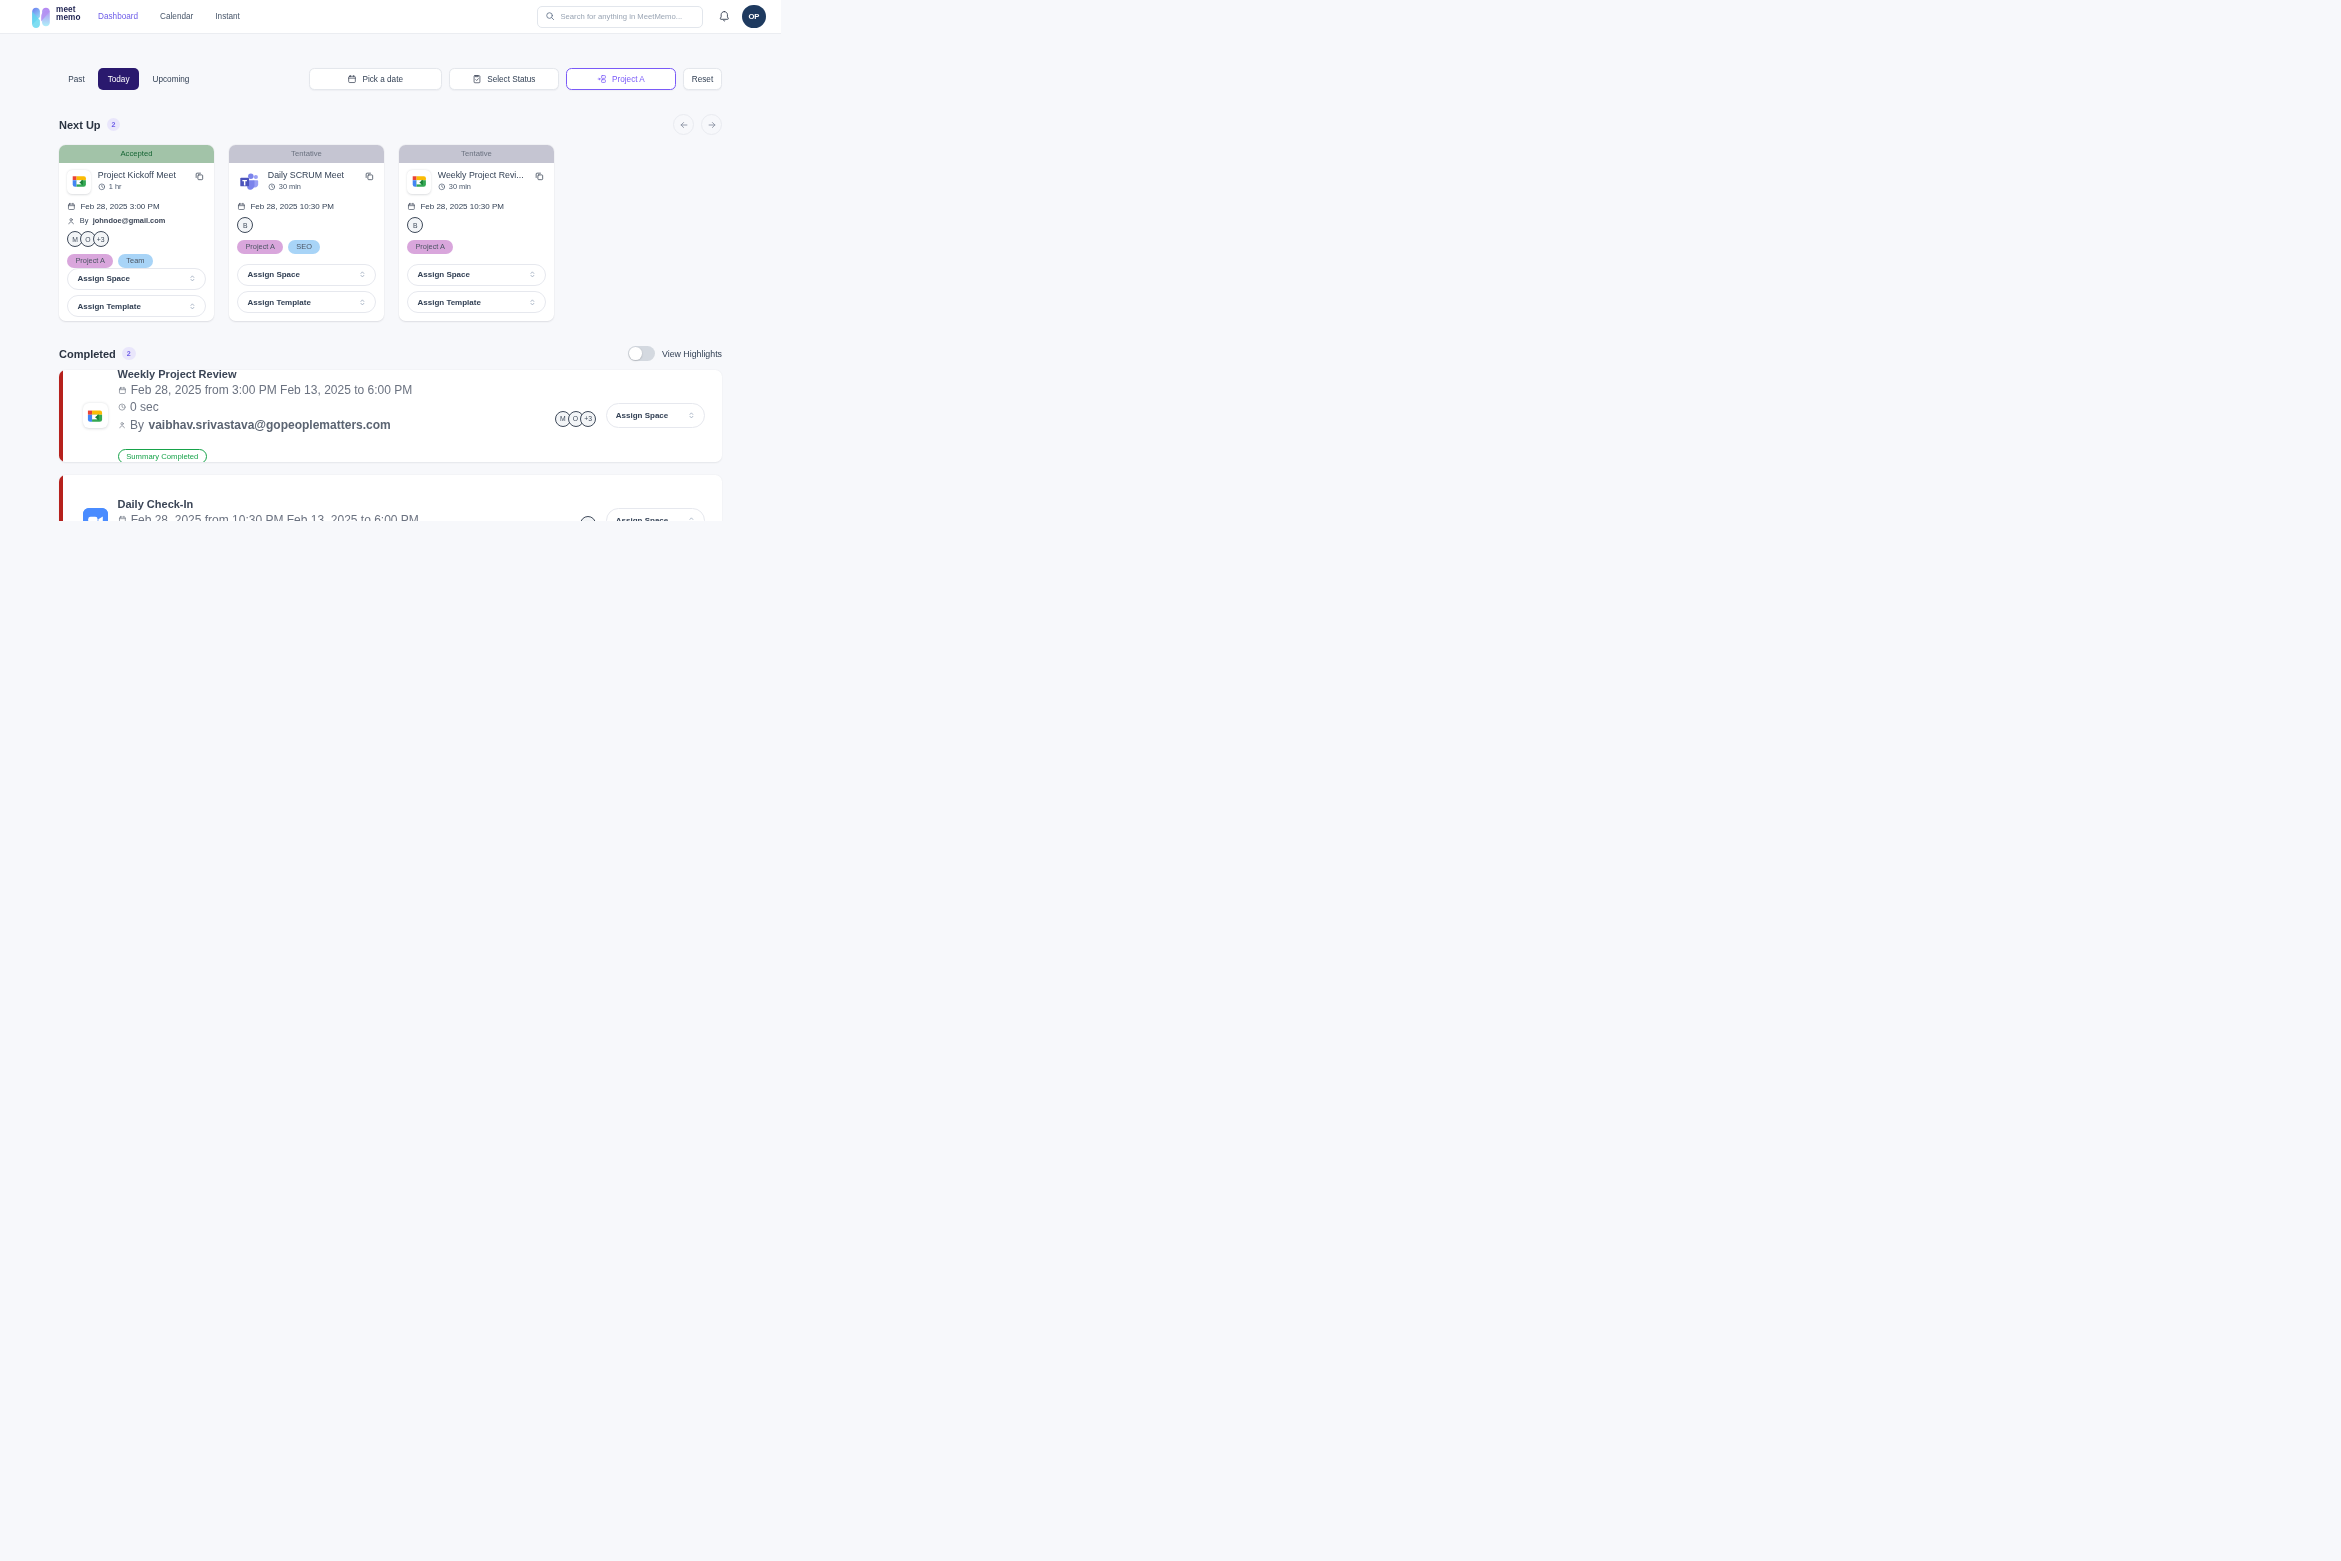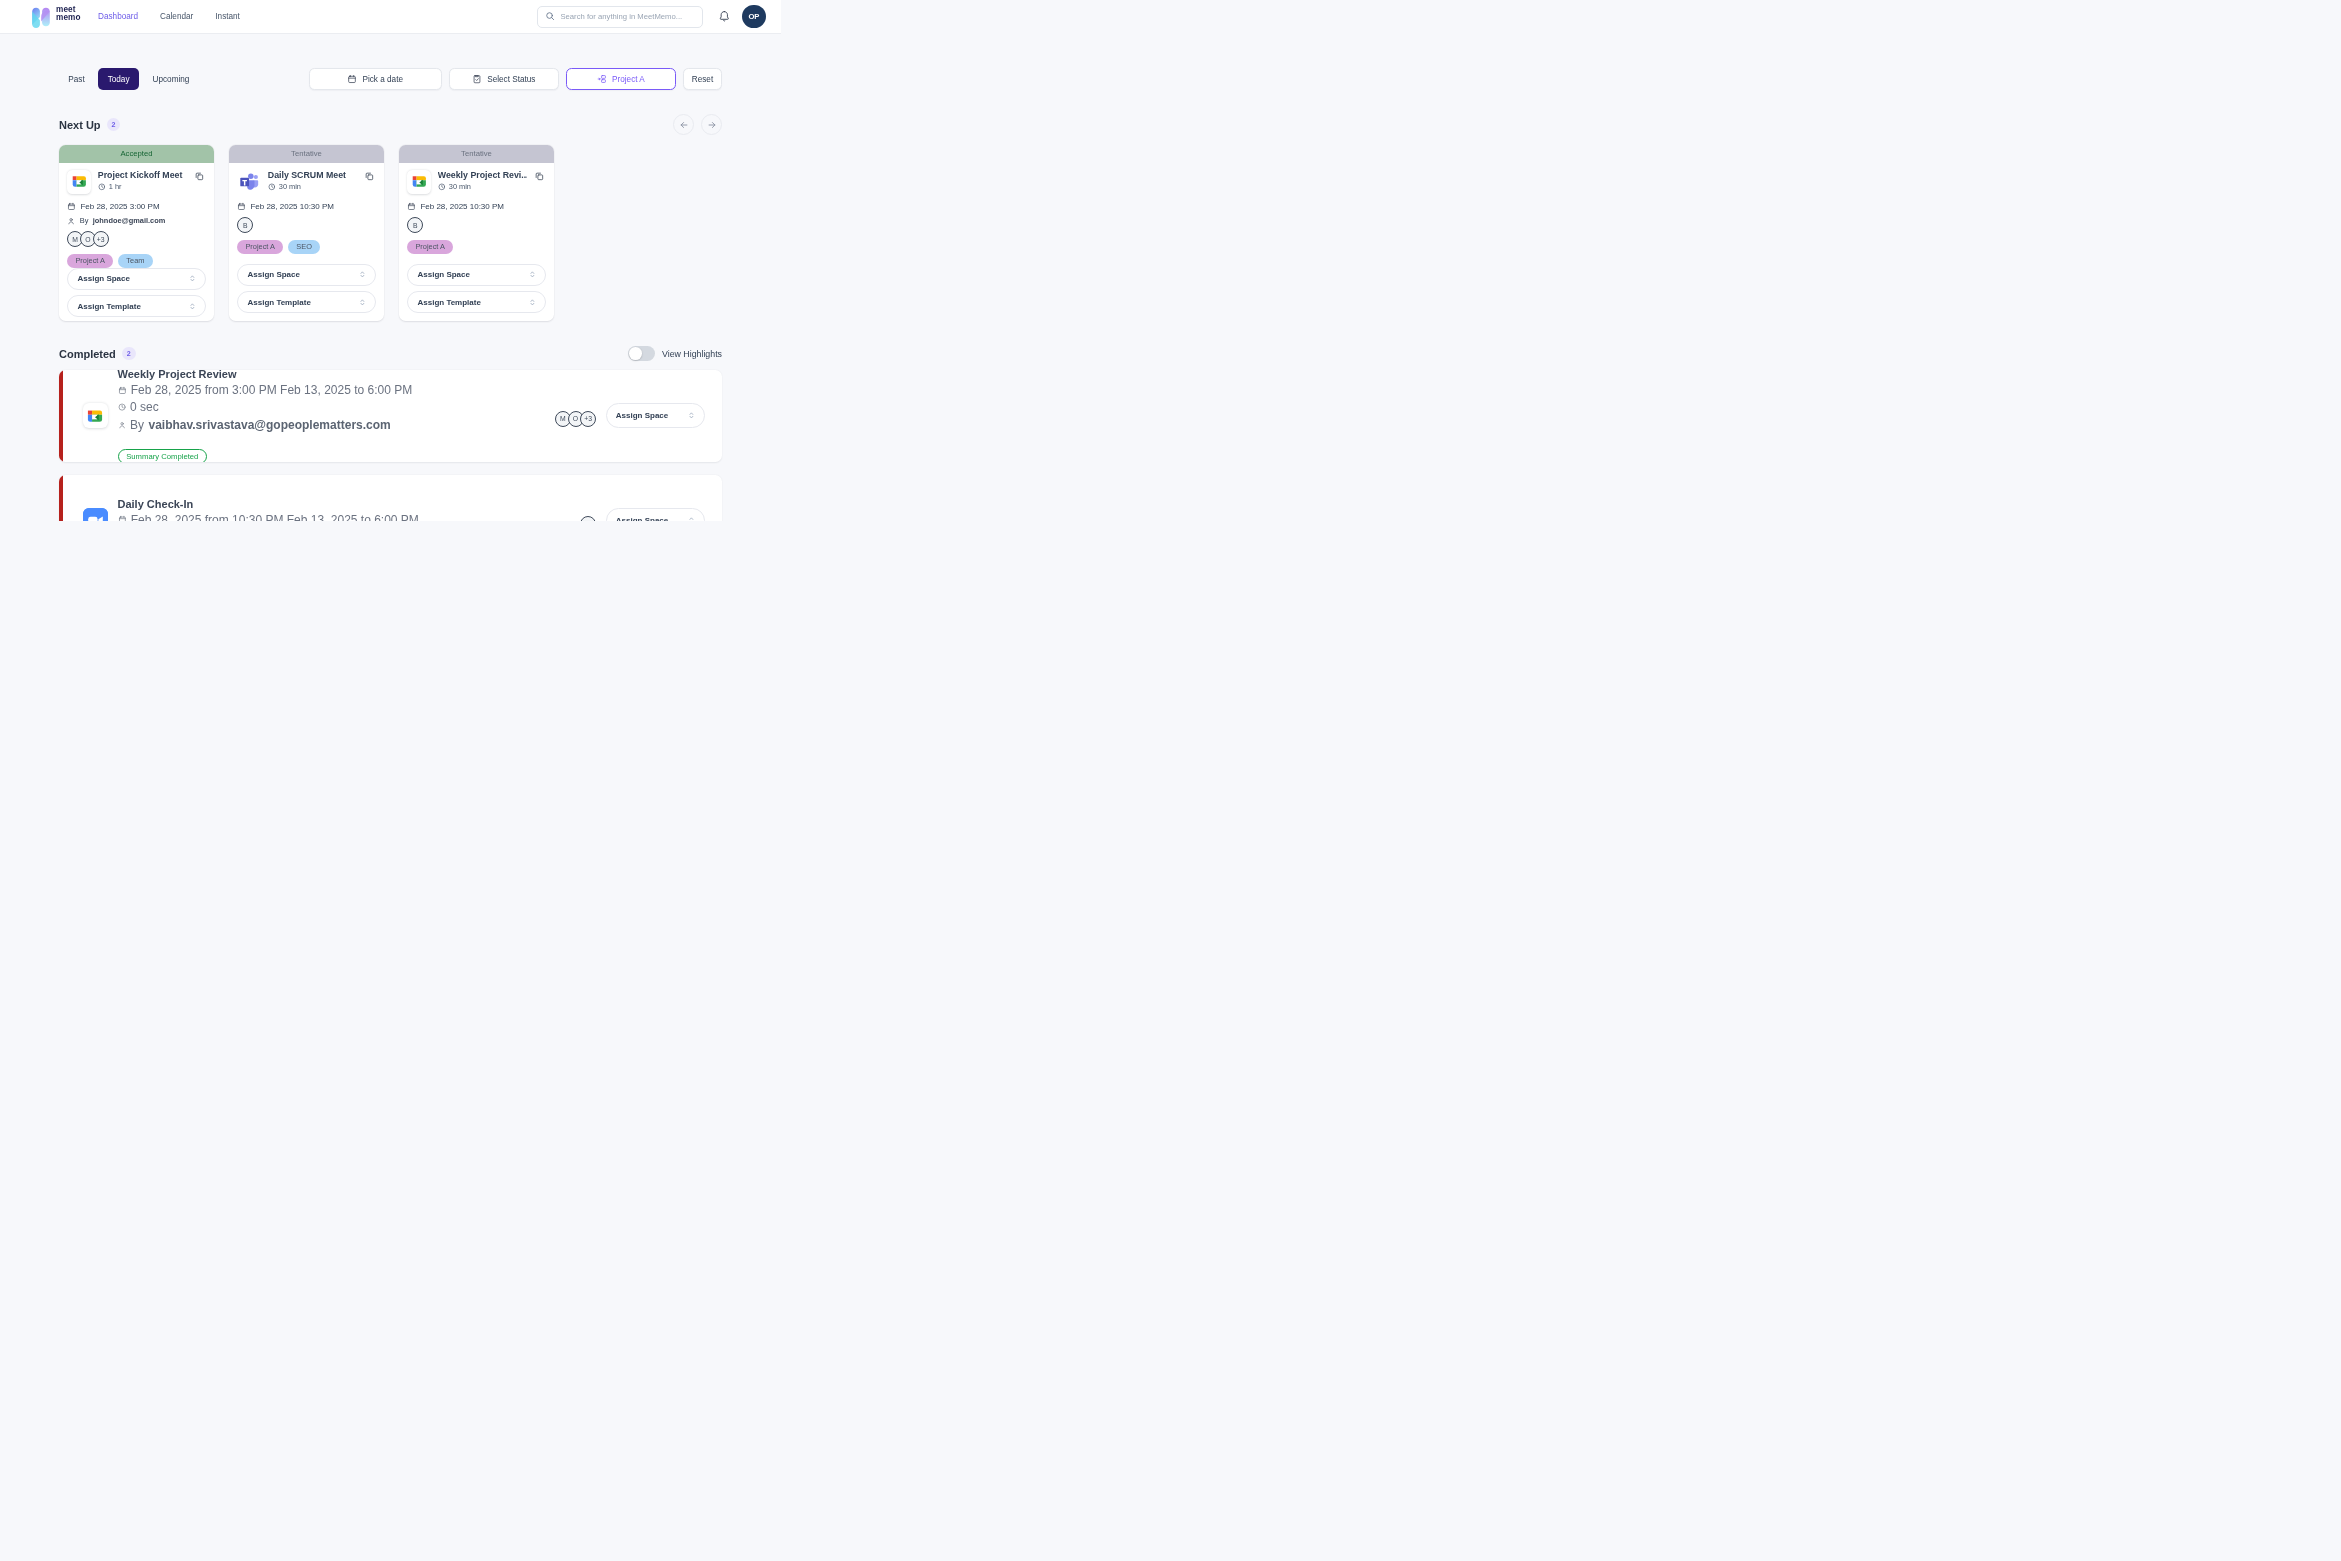--- a/index.html
+++ b/index.html
@@ -86,21 +86,21 @@
   .card-status.accepted { background:#a2c3a8; color:#166534; }
   .card-status.tentative { background:#c5c5d2; color:#6b7280; }
   .card-body { flex:1; display:flex; flex-direction:column; padding:7.1px 8.2px 7.7px; }
   .card-top { display:flex; align-items:flex-start; gap:6.6px; }
   .app-icon {
     width:24px; height:24px; border-radius:5.5px; background:#fff; flex:none;
     box-shadow:0 0.5px 2.2px rgba(16,24,40,.15); display:flex; align-items:center; justify-content:center;
   }
   .app-icon.flat { box-shadow:none; }
   .card-title-wrap { flex:1; min-width:0; }
-  .card-title { font-size:8.8px; font-weight:700; color:#334155; white-space:nowrap; overflow:hidden; }
+  .card-title { font-size:8.8px; font-weight:400; color:#334155; white-space:nowrap; overflow:hidden; }
   .card-duration { display:flex; align-items:center; gap:3.3px; font-size:7.4px; color:#475569; margin-top:2.7px; }
   .copy-btn { flex:none; cursor:pointer; padding:1.1px; }
   .info-line { display:flex; align-items:center; gap:4.4px; font-size:8px; color:#334155; margin-top:6.6px; }
   .info-line .em { font-weight:700; color:#3b4556; }
   .info-line.sm { font-size:7.4px; margin-top:5px; }
   .avatar-row { display:flex; margin-top:6px; }
   .avatar-sm {
     width:16px; height:16px; border-radius:50%; background:#f3f5f7; border:0.8px solid #3f4a5a;
     color:#3f4a5a; font-size:6.8px; font-weight:500;
     display:flex; align-items:center; justify-content:center;

